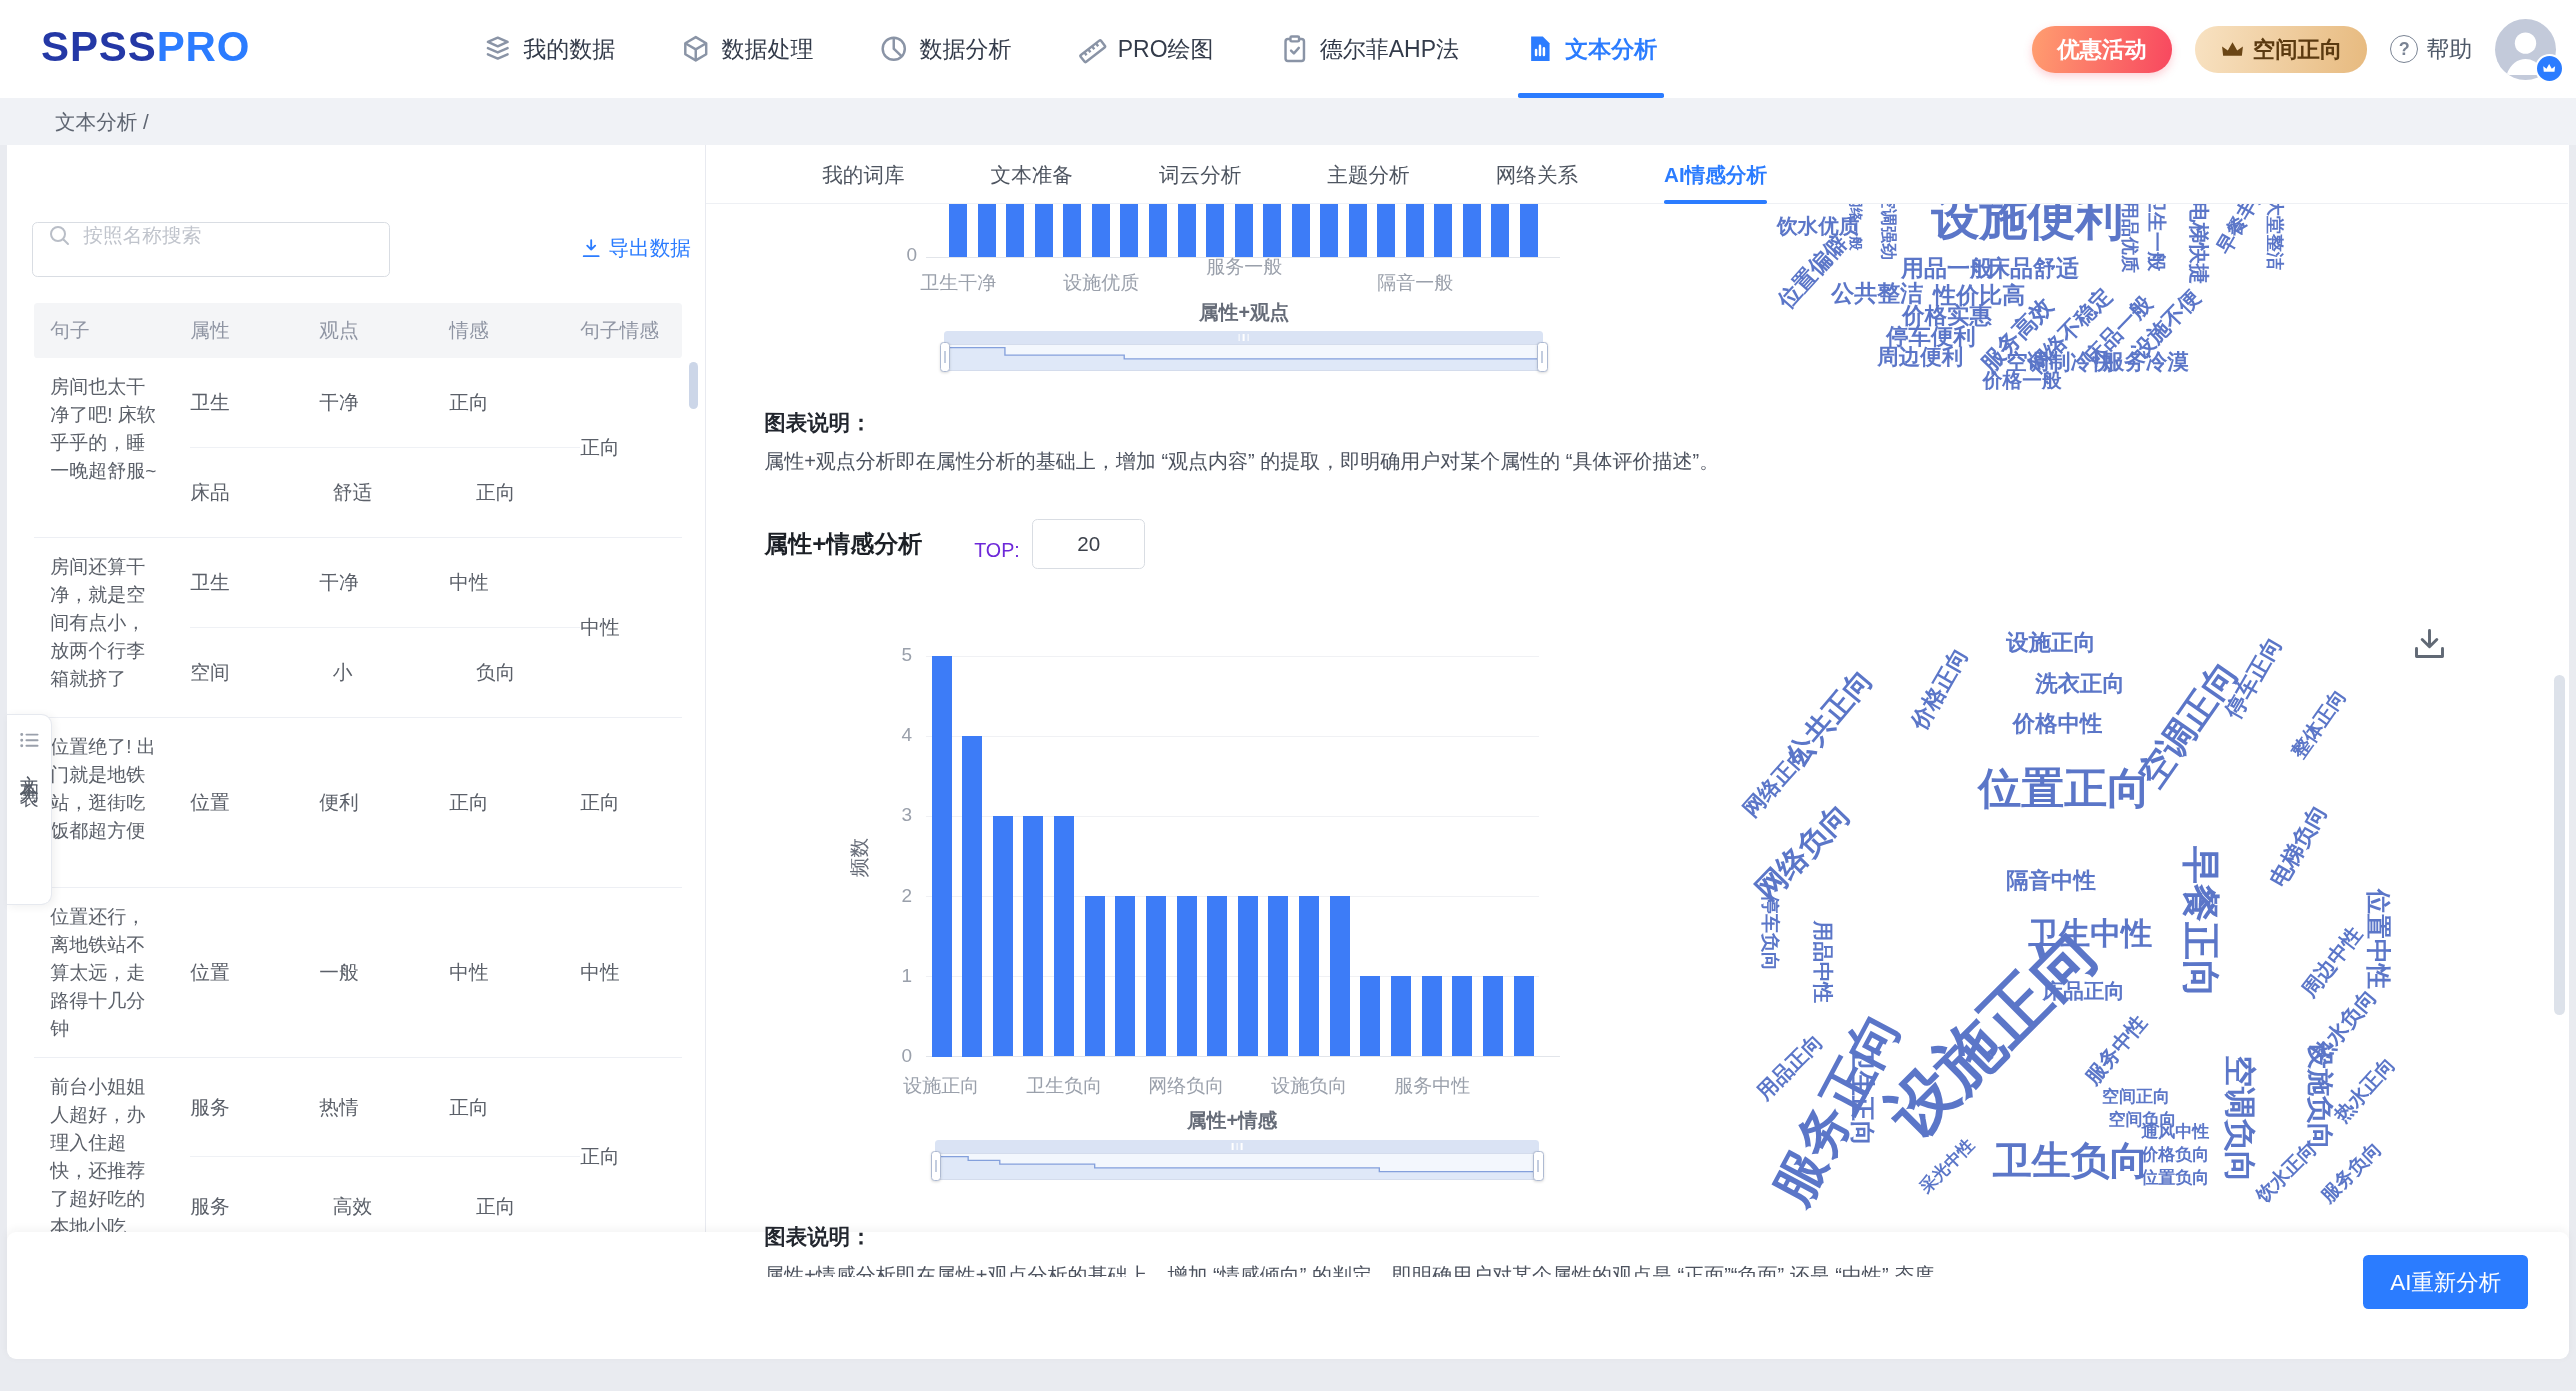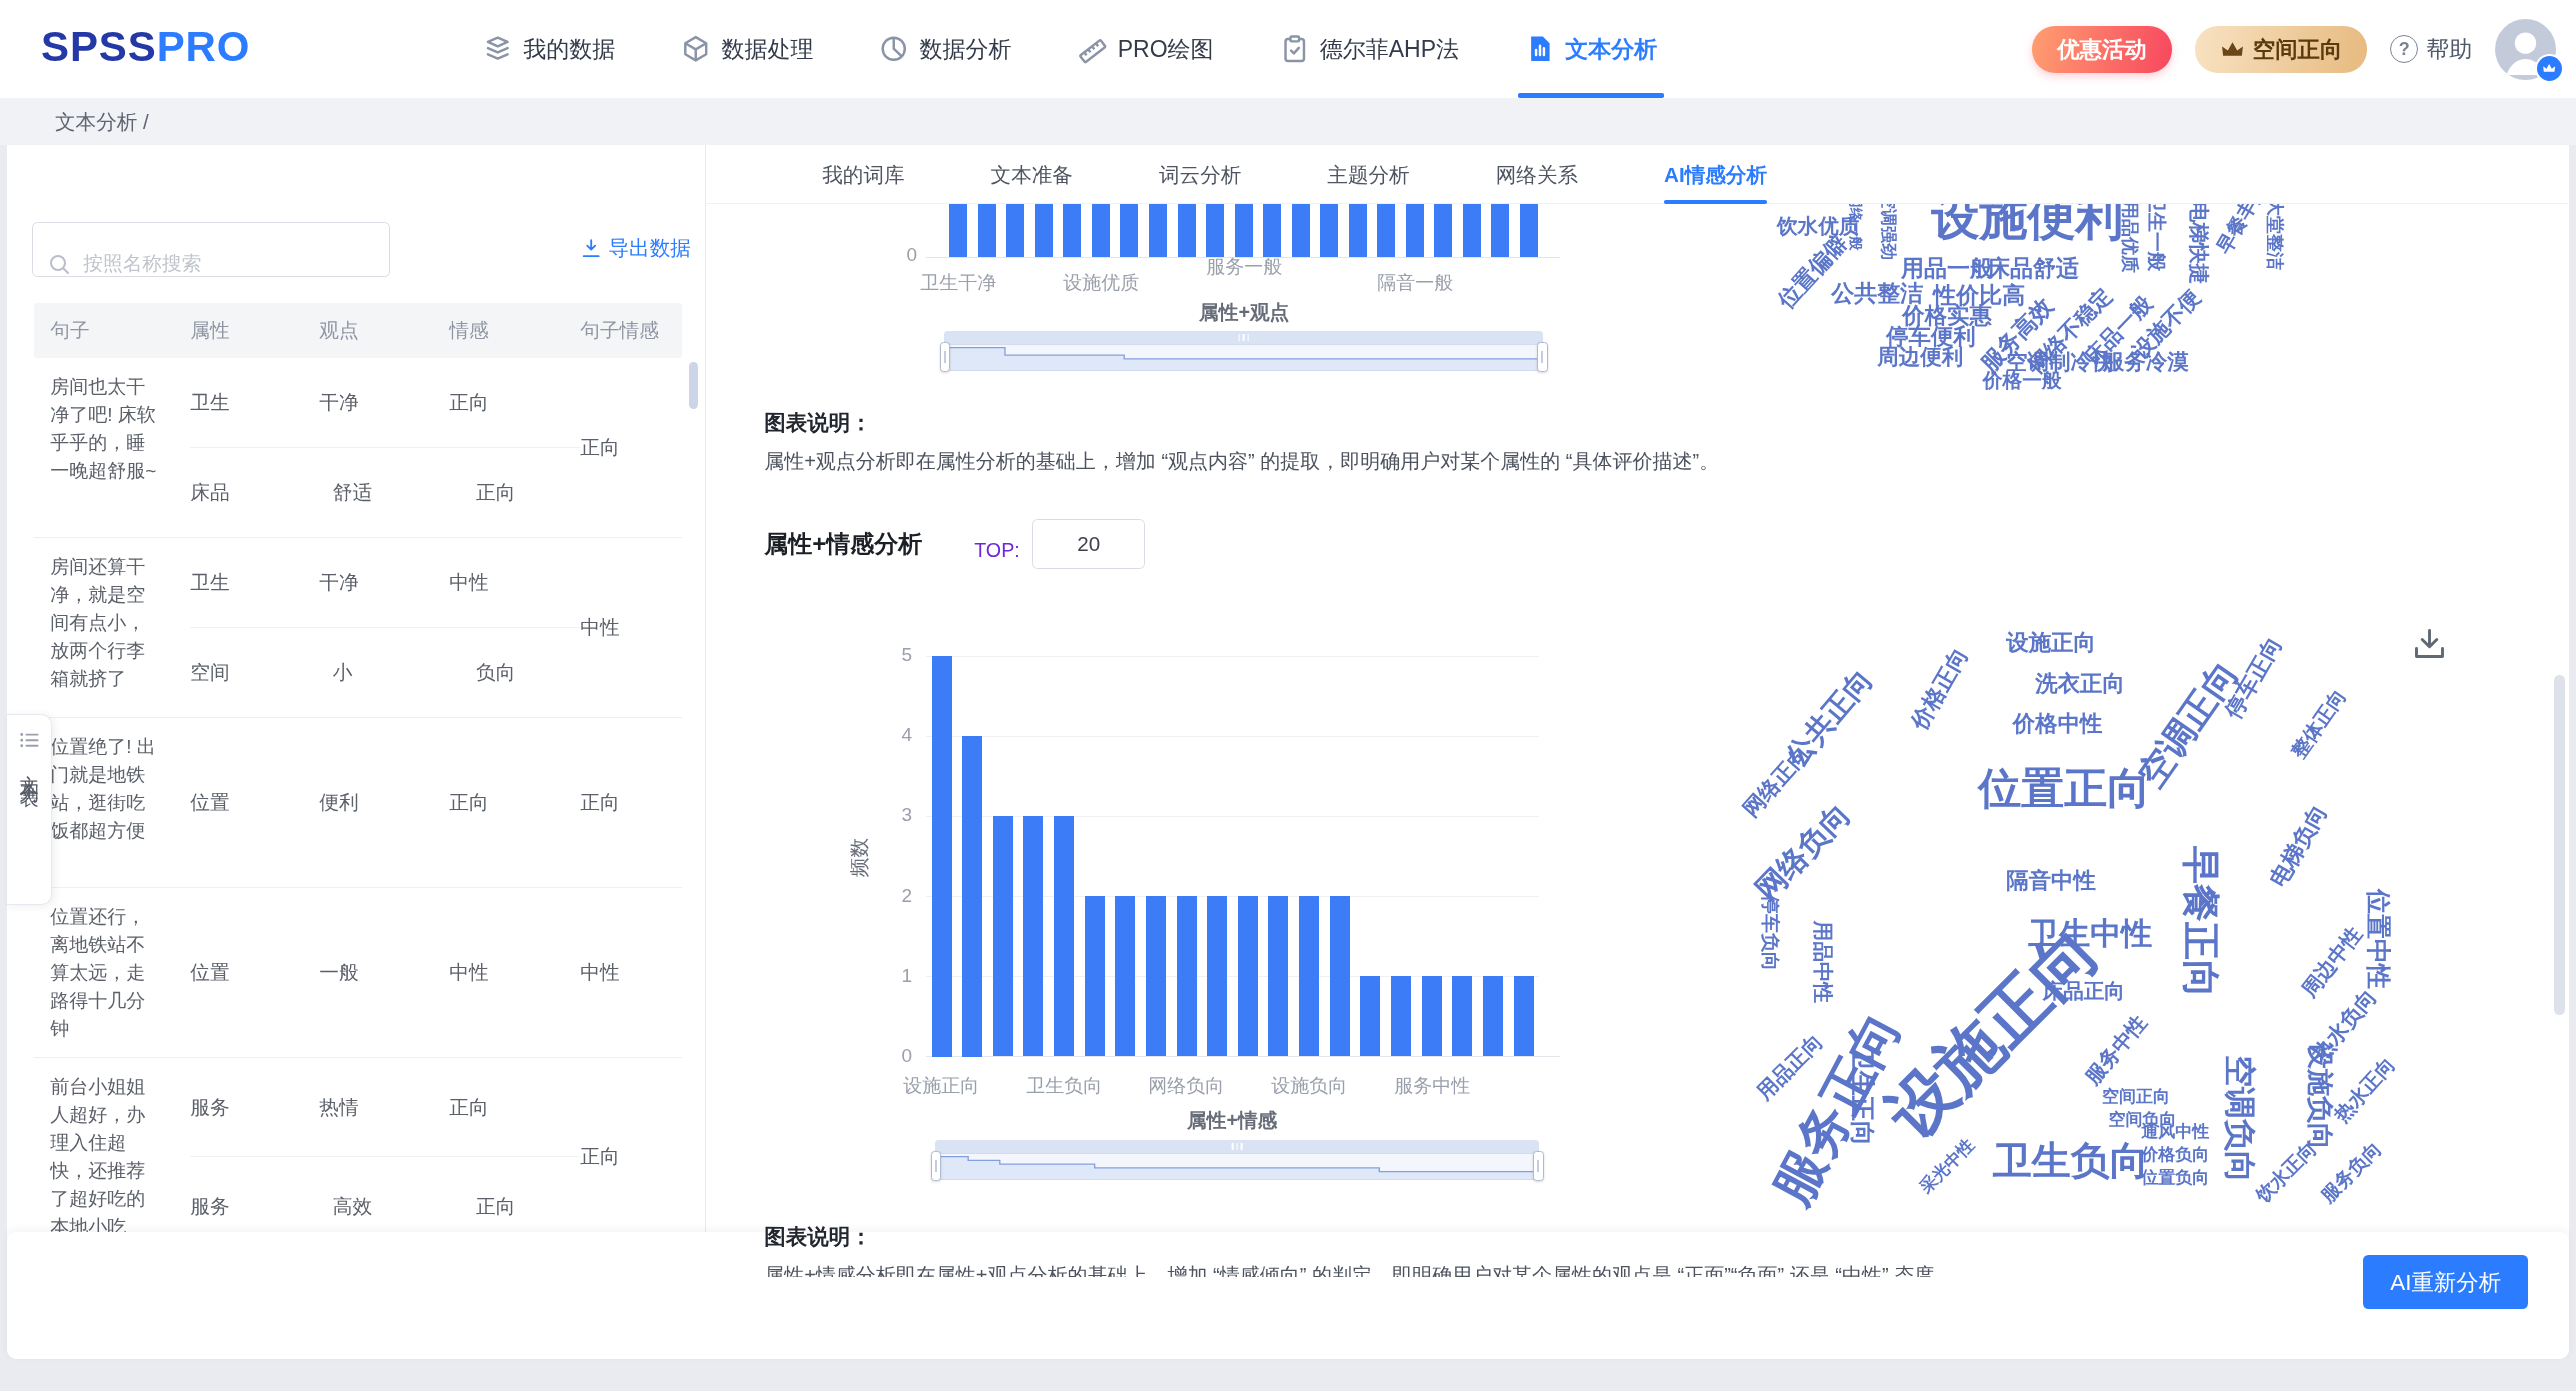--- a/index.html
+++ b/index.html
@@ -31,21 +31,21 @@
   .badge .icn{width:14.3px;height:14.3px;color:#fff;}
 
   
   .breadcrumb{position:absolute;left:0;top:98px;width:2576px;height:47px;background:#f0f2f6;color:#5f6672;font-size:20.6px;display:flex;align-items:center;padding-left:55px;box-sizing:border-box;}
 
   
   .content-card{position:absolute;left:7.2px;top:145px;width:2562px;height:1132px;background:#fff;border-radius:0 0 9px 9px;}
 
   
   .left-panel{position:absolute;left:0;top:0;width:699px;height:100%;border-right:0.9px solid #e8eaf0;box-sizing:border-box;}
-  .search-box{position:absolute;left:25px;top:77px;width:358px;height:55px;border:0.9px solid #d9dde3;border-radius:5.4px;display:flex;align-items:flex-end;padding:0 14.3px;gap:9.8px;box-sizing:border-box;background:#fff;}
+  .search-box{position:absolute;left:25px;top:77px;width:358px;height:55px;border:0.9px solid #d9dde3;border-radius:5.4px;display:flex;align-items:flex-start;padding:0 14.3px;gap:9.8px;box-sizing:border-box;background:#fff;}
   .search-box .icn{width:24px;height:24px;color:#b9bec7;flex:none;}
   .search-box input{border:none;outline:none;font-size:19.7px;color:#333;width:100%;font-family:inherit;background:transparent;}
   .search-box input::placeholder{color:#c0c4cc;}
   .export{position:absolute;right:14.3px;top:89px;color:#2b7cff;font-size:20.6px;display:flex;align-items:center;gap:6.3px;cursor:pointer;text-decoration:none;}
   .export .icn{width:22.4px;height:22.4px;color:#2b7cff;}
   .table{position:absolute;left:27px;top:158px;width:648px;}
   .thead{display:grid;grid-template-columns:140px 129px 130px 131px 1fr;padding-left:16px;height:55px;align-items:center;background:#f4f5f7;border-radius:3.6px;color:#8f95a3;font-size:19.7px;}
   .tgroup{display:grid;grid-template-columns:140px 390px 1fr;padding-left:16px;border-bottom:0.9px solid #edeff4;position:relative;}
   .sentence{font-size:19px;line-height:28px;color:#5b6069;padding-top:15px;width:107px;word-break:break-all;}
   .subrows{display:flex;flex-direction:column;}

